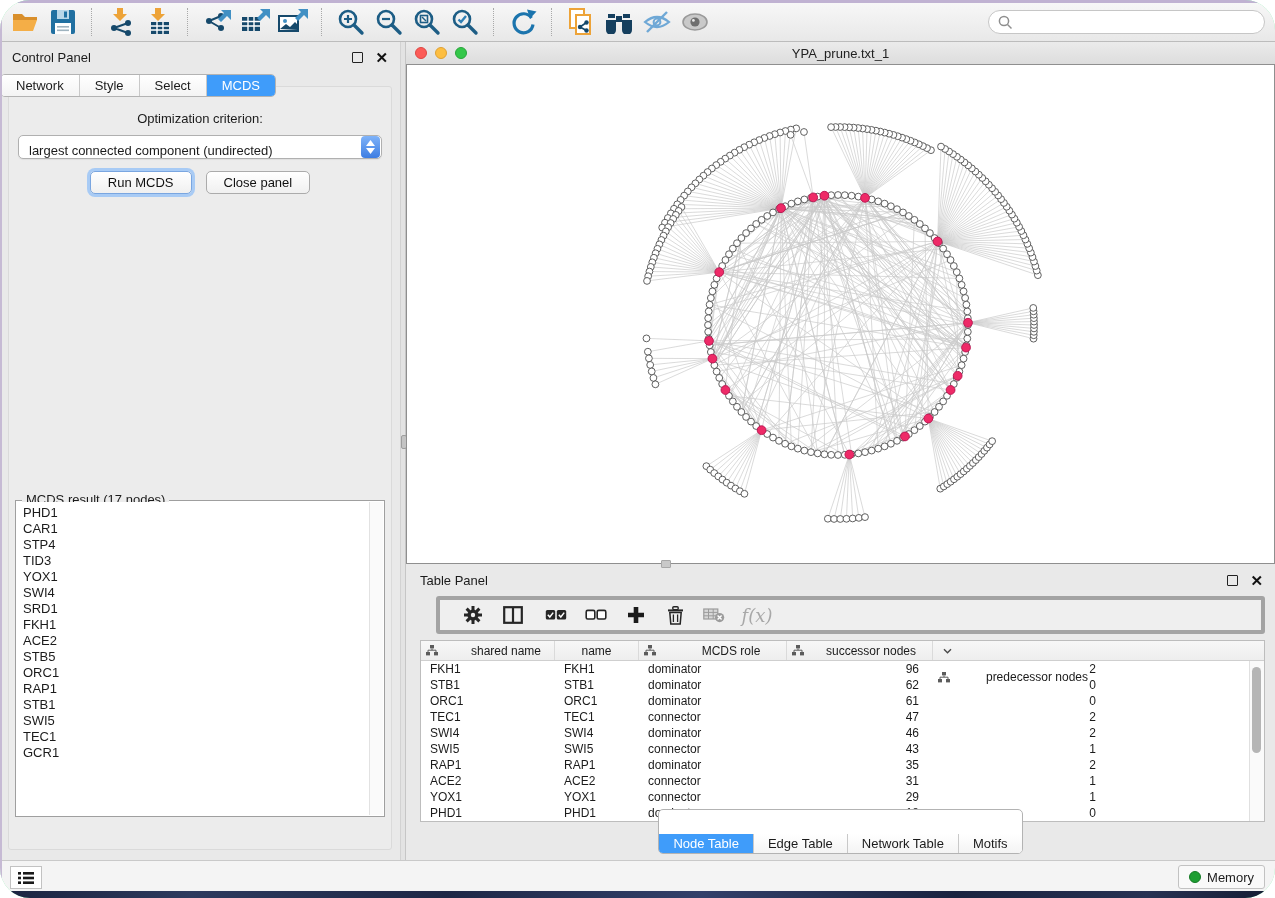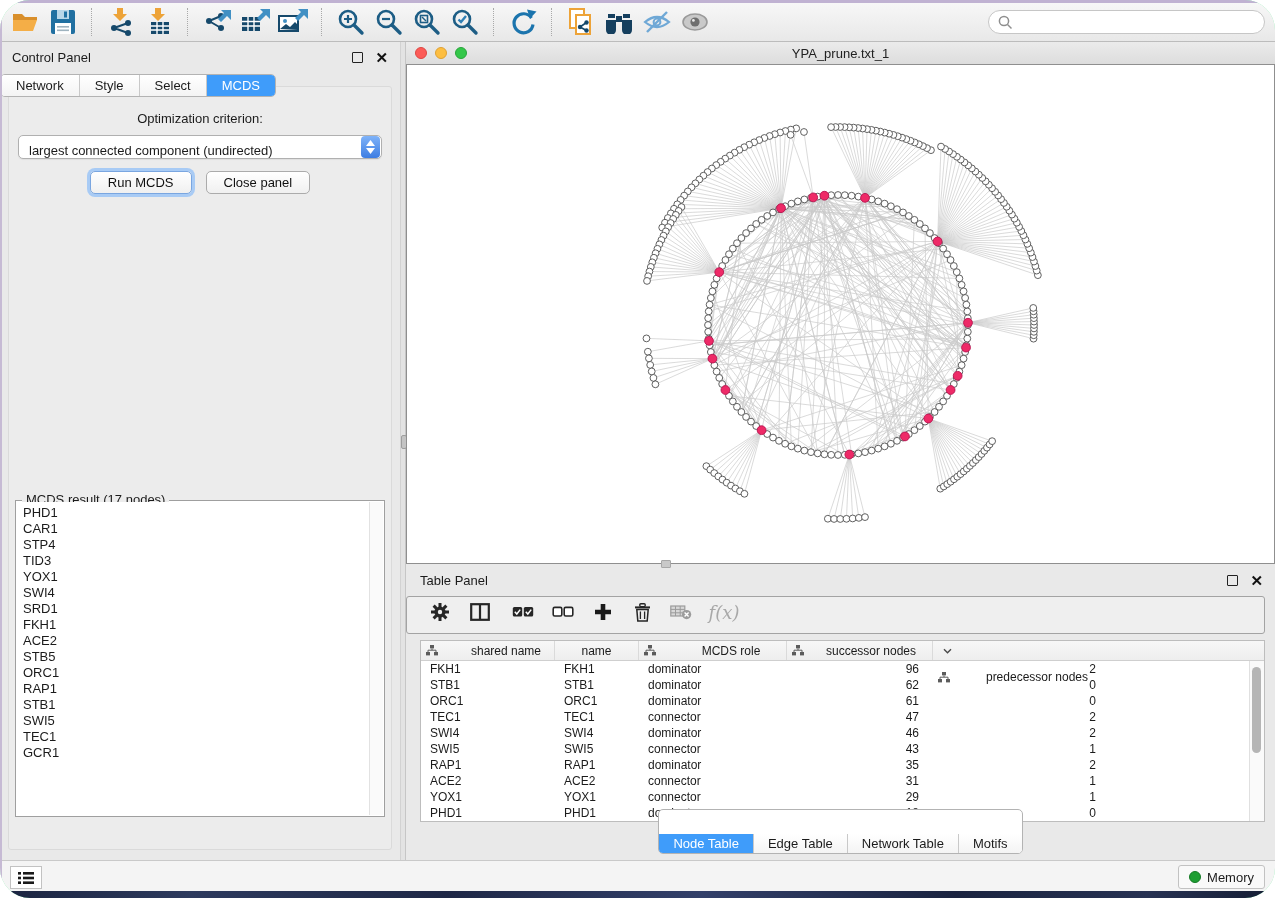--- a/index.html
+++ b/index.html
@@ -51,21 +51,21 @@
   .light.yellow{background:#fdbe41;border:1px solid #dfa133;}
   .light.green{background:#34c74a;border:1px solid #28a53a;}
   .net-title{position:absolute;left:0;right:0;text-align:center;font-size:13px;color:#222;}
   .net-canvas{position:absolute;left:0;top:22px;right:0;bottom:0;background:#fff;border:1px solid #8f8f8f;box-sizing:border-box;}
 
   
   .table-panel{position:absolute;left:406px;top:564px;width:869px;height:296px;background:#e9e9e9;}
   .tp-grip{position:absolute;left:255px;top:-4px;width:8px;height:6px;background:#c9c9c9;border:1px solid #a8a8a8;border-radius:1px;}
   .tp-header{height:24px;display:flex;align-items:center;padding:4px 12px 0 14px;font-size:13px;}
   .tp-header .ph-title{flex:1;}
-  .tp-toolbar{position:absolute;left:0;right:10px;top:32px;height:38px;background:#efefef;border:1px solid #a3a3a3;border-radius:3px;display:flex;align-items:flex-start;padding-left:16px;box-sizing:border-box;}
+  .tp-toolbar{position:absolute;left:30px;right:10px;top:32px;height:38px;background:#efefef;border:4px solid #a3a3a3;border-radius:3px;display:flex;align-items:flex-end;padding-left:16px;box-sizing:border-box;}
   .tpi{display:flex;align-items:center;justify-content:center;height:30px;}
   .fx{font-family:"DejaVu Serif",serif;font-style:italic;font-size:18px;color:#a8a8a8;}
   .tbl-wrap{position:absolute;left:14px;right:10px;top:76px;height:182px;background:#fff;border:1px solid #bdbdbd;box-sizing:border-box;overflow:hidden;}
   .tbl-head{display:flex;height:20px;background:linear-gradient(#f7f7f7,#eeeeee);border-bottom:1px solid #cfcfcf;box-sizing:border-box;}
   .th-cell{display:flex;align-items:center;border-right:1px solid #dadada;box-sizing:border-box;font-size:12px;gap:20px;}
   .th-cell .th-label{flex:1;text-align:center;padding:0 2px;white-space:nowrap;}
   .th-cell svg{margin-left:5px;flex:0 0 auto;}
   .tbl-body .trow{display:flex;height:16px;align-items:center;}
   .tcell{font-size:12px;box-sizing:border-box;white-space:nowrap;overflow:hidden;}
   .tcell.left{padding-left:9px;text-align:left;}

